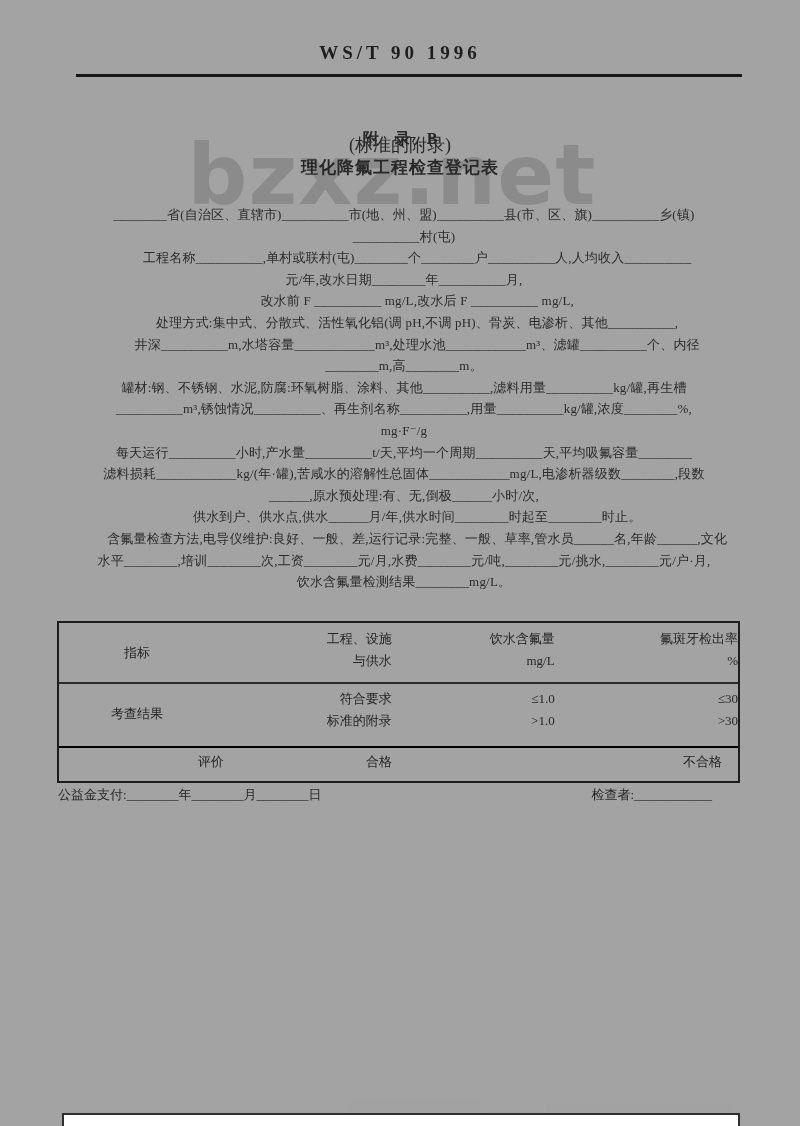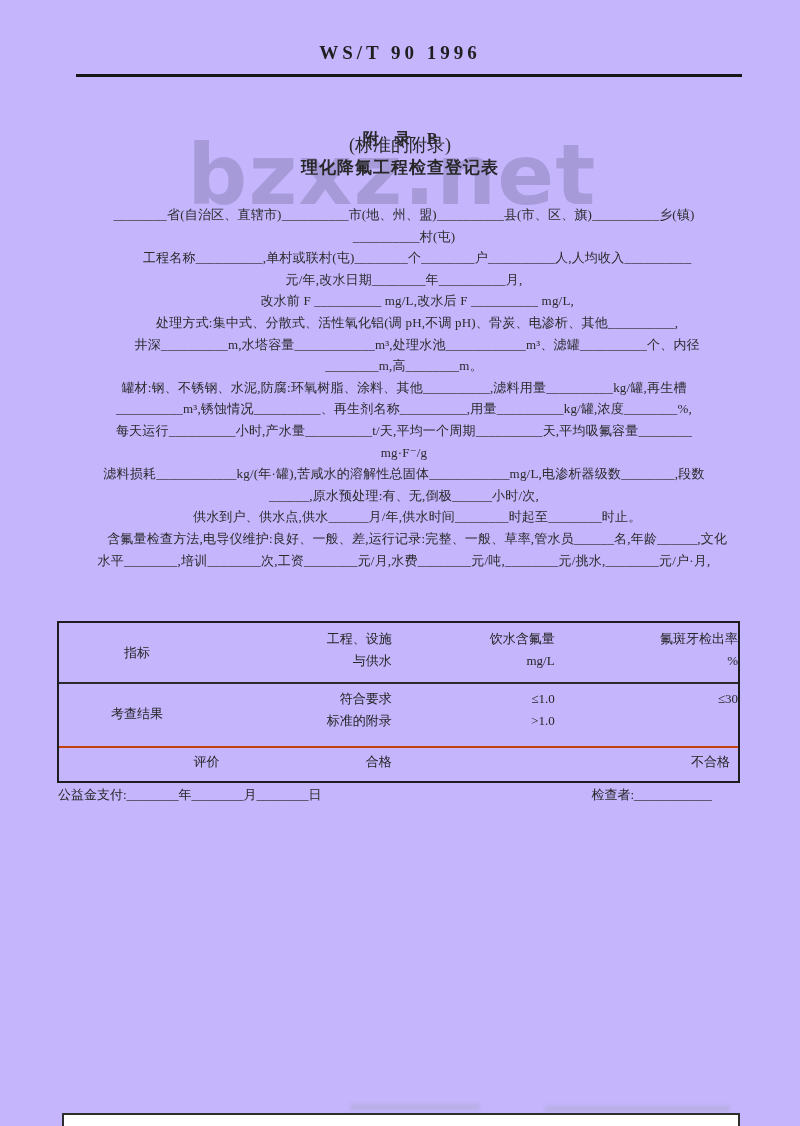--- a/index.html
+++ b/index.html
@@ -1,20 +1,20 @@
 <!DOCTYPE html>
 <html><head>
 <meta charset="utf-8">
 <style>
   html,body { margin:0; padding:0; background:#e8e8e6; }
   .page {
     position: relative;
     width: 800px; height: 1126px;
     margin: 0 auto;
-    background: #c4b5fd;
+    background: #a3a3a3;
     overflow: hidden;
     color: #282828;
     font-family: "Liberation Serif", "DejaVu Serif", serif;
   }
   .doc-code {
     position: absolute; top: 42px; left: 0; right: 0;
     text-align: center;
     font-size: 19px; font-weight: bold; letter-spacing: 4px;
     color: #1f1f1f;
   }
@@ -39,21 +39,21 @@
     font-size: 13px; line-height: 21.6px; white-space: pre;
     letter-spacing: 0.2px; color: #2b2b2b; text-align: center;
   }
   .check-table {
     position: absolute; top: 621px; left: 57px; width: 679px;
     border: 2px solid #1d1d1d; z-index: 2;
   }
   .t-row { display: grid; grid-template-columns: 23% 26% 24% 27%; }
   .t-row.hdr  { min-height: 50px; padding: 5px 0 4px; }
   .t-row.res  { min-height: 52px; border-top: 2px solid #2c2c2c; padding: 4px 0 6px; }
-  .t-row.eval { min-height: 26px; border-top: 2px solid #c2410c; padding: 3px 8px 4px; }
+  .t-row.eval { min-height: 26px; border-top: 2px solid #000000; padding: 3px 16px 4px; }
   .cell { text-align: right; font-size: 13px; line-height: 22px; color: #262626; }
   .cell.mid { display: flex; align-items: center; justify-content: center; }
   .footer-row {
     position: absolute; top: 786px; left: 58px; right: 88px;
     display: flex; justify-content: space-between;
     font-size: 13px; z-index: 2; white-space: pre;
   }
   .bottom-box {
     position: absolute; top: 1113px; left: 62px; width: 674px; height: 20px;
     border: 2px solid #2e2e2e; background: #ffffff; z-index: 2;
@@ -80,27 +80,28 @@
     <div class="form-line">________省(自治区、直辖市)__________市(地、州、盟)__________县(市、区、旗)__________乡(镇)</div>
     <div class="form-line">__________村(屯)</div>
     <div class="form-line">　　工程名称__________,单村或联村(屯)________个________户__________人,人均收入__________</div>
     <div class="form-line">元/年,改水日期________年__________月,</div>
     <div class="form-line">　　改水前 F __________ mg/L,改水后 F __________ mg/L,</div>
     <div class="form-line">　　处理方式:集中式、分散式、活性氧化铝(调 pH,不调 pH)、骨炭、电渗析、其他__________,</div>
     <div class="form-line">　　井深__________m,水塔容量____________m³,处理水池____________m³、滤罐__________个、内径</div>
     <div class="form-line">________m,高________m。</div>
     <div class="form-line">罐材:钢、不锈钢、水泥,防腐:环氧树脂、涂料、其他__________,滤料用量__________kg/罐,再生槽</div>
     <div class="form-line">__________m³,锈蚀情况__________、再生剂名称__________,用量__________kg/罐,浓度________%,</div>
+    <div class="form-line">mg·F⁻/g</div>
     <div class="form-line">每天运行__________小时,产水量__________t/天,平均一个周期__________天,平均吸氟容量________</div>
-    <div class="form-line">mg·F⁻/g</div>
     <div class="form-line">滤料损耗____________kg/(年·罐),苦咸水的溶解性总固体____________mg/L,电渗析器级数________,段数</div>
     <div class="form-line">______,原水预处理:有、无,倒极______小时/次,</div>
     <div class="form-line">　　供水到户、供水点,供水______月/年,供水时间________时起至________时止。</div>
     <div class="form-line">　　含氟量检查方法,电导仪维护:良好、一般、差,运行记录:完整、一般、草率,管水员______名,年龄______,文化</div>
     <div class="form-line">水平________,培训________次,工资________元/月,水费________元/吨,________元/挑水,________元/户·月,</div>
+    <div class="form-line">饮水含氟量检测结果________mg/L。</div>
   </div>
 
   <div class="check-table">
     <div class="t-row hdr">
       <div class="cell mid">指标</div>
       <div class="cell">
         <div>工程、设施</div>
         <div>与供水</div>
       </div>
       <div class="cell">
@@ -117,20 +118,21 @@
       <div class="cell">
         <div>符合要求</div>
         <div>标准的附录</div>
       </div>
       <div class="cell">
         <div>≤1.0</div>
         <div>&gt;1.0</div>
       </div>
       <div class="cell">
         <div>≤30</div>
+        <div>&gt;30</div>
       </div>
     </div>
     <div class="t-row eval">
       <div class="cell">评价</div>
       <div class="cell">合格</div>
       <div class="cell"></div>
       <div class="cell">不合格</div>
     </div>
   </div>
 

